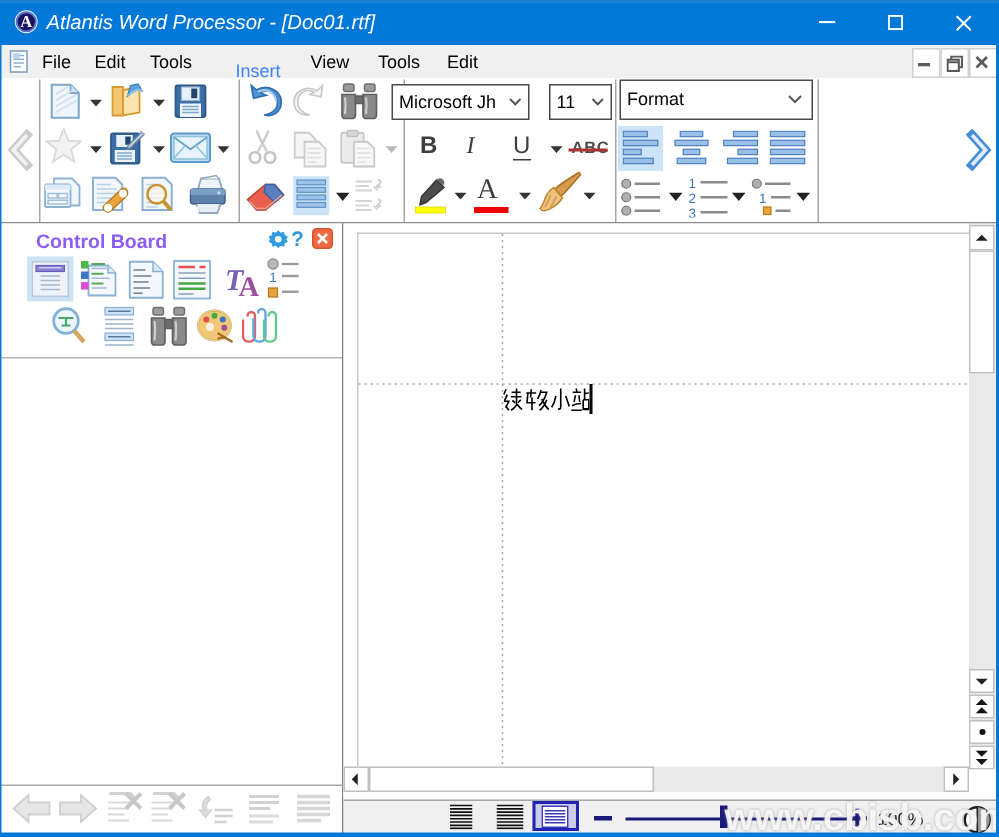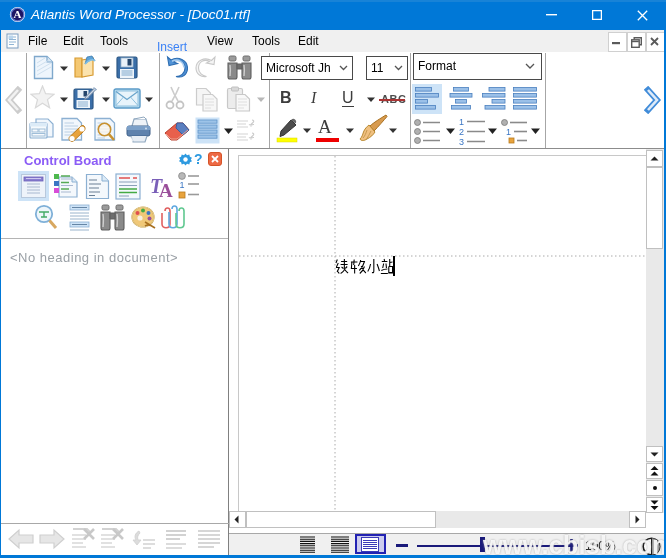--- a/index.html
+++ b/index.html
@@ -428,21 +428,20 @@
     <circle cx="9" cy="14" r="2.6" fill="#f8f0e0"></circle>
     <path d="M14 18 L24 24 M14 22 C17 20 20 21 24 24" stroke="#a8701f" stroke-width="1.6" fill="none"></path>
   </svg>
   <svg class="a" style="left:161px;top:203px;" width="24" height="29" viewBox="0 0 24 29">
     <path d="M4 8 C4 4 9 4 9 8 V21 C9 26 1 26 1 21 V10" fill="none" stroke="#e06060" stroke-width="1.6"></path>
     <path d="M11 6 C11 2 16 2 16 6 V21 C16 26 8 26 8 21 V9" fill="none" stroke="#60a8e0" stroke-width="1.6"></path>
     <path d="M18 8 C18 4 23 4 23 8 V21 C23 26 15 26 15 21 V10" fill="none" stroke="#60c890" stroke-width="1.6"></path>
   </svg>
   </div>
   <div class="a" style="left:0;top:238px;width:228px;height:1px;background:#b4b4b4;"></div>
-  <div class="a" style="left:10px;top:250px;font-size:13px;color:#9aa0a6;letter-spacing:0.5px;">&lt;No heading in document&gt;</div>
 
   <div class="a" style="left:229px;top:149px;width:417px;height:384px;background:#fff;"></div>
 
   <div class="a" style="left:238px;top:155px;width:408px;height:1px;background:#c8c8c8;"></div>
   <div class="a" style="left:238px;top:155px;width:1px;height:356px;background:#c8c8c8;"></div>
 
   <svg class="a" style="left:334px;top:156px;" width="2" height="355" viewBox="0 0 2 355">
       <line x1="1" y1="0" x2="1" y2="355" stroke="#aaa" stroke-width="1" stroke-dasharray="1.5,2.5"></line>
     </svg>
   <svg class="a" style="left:239px;top:255px;" width="407" height="2" viewBox="0 0 407 2">

